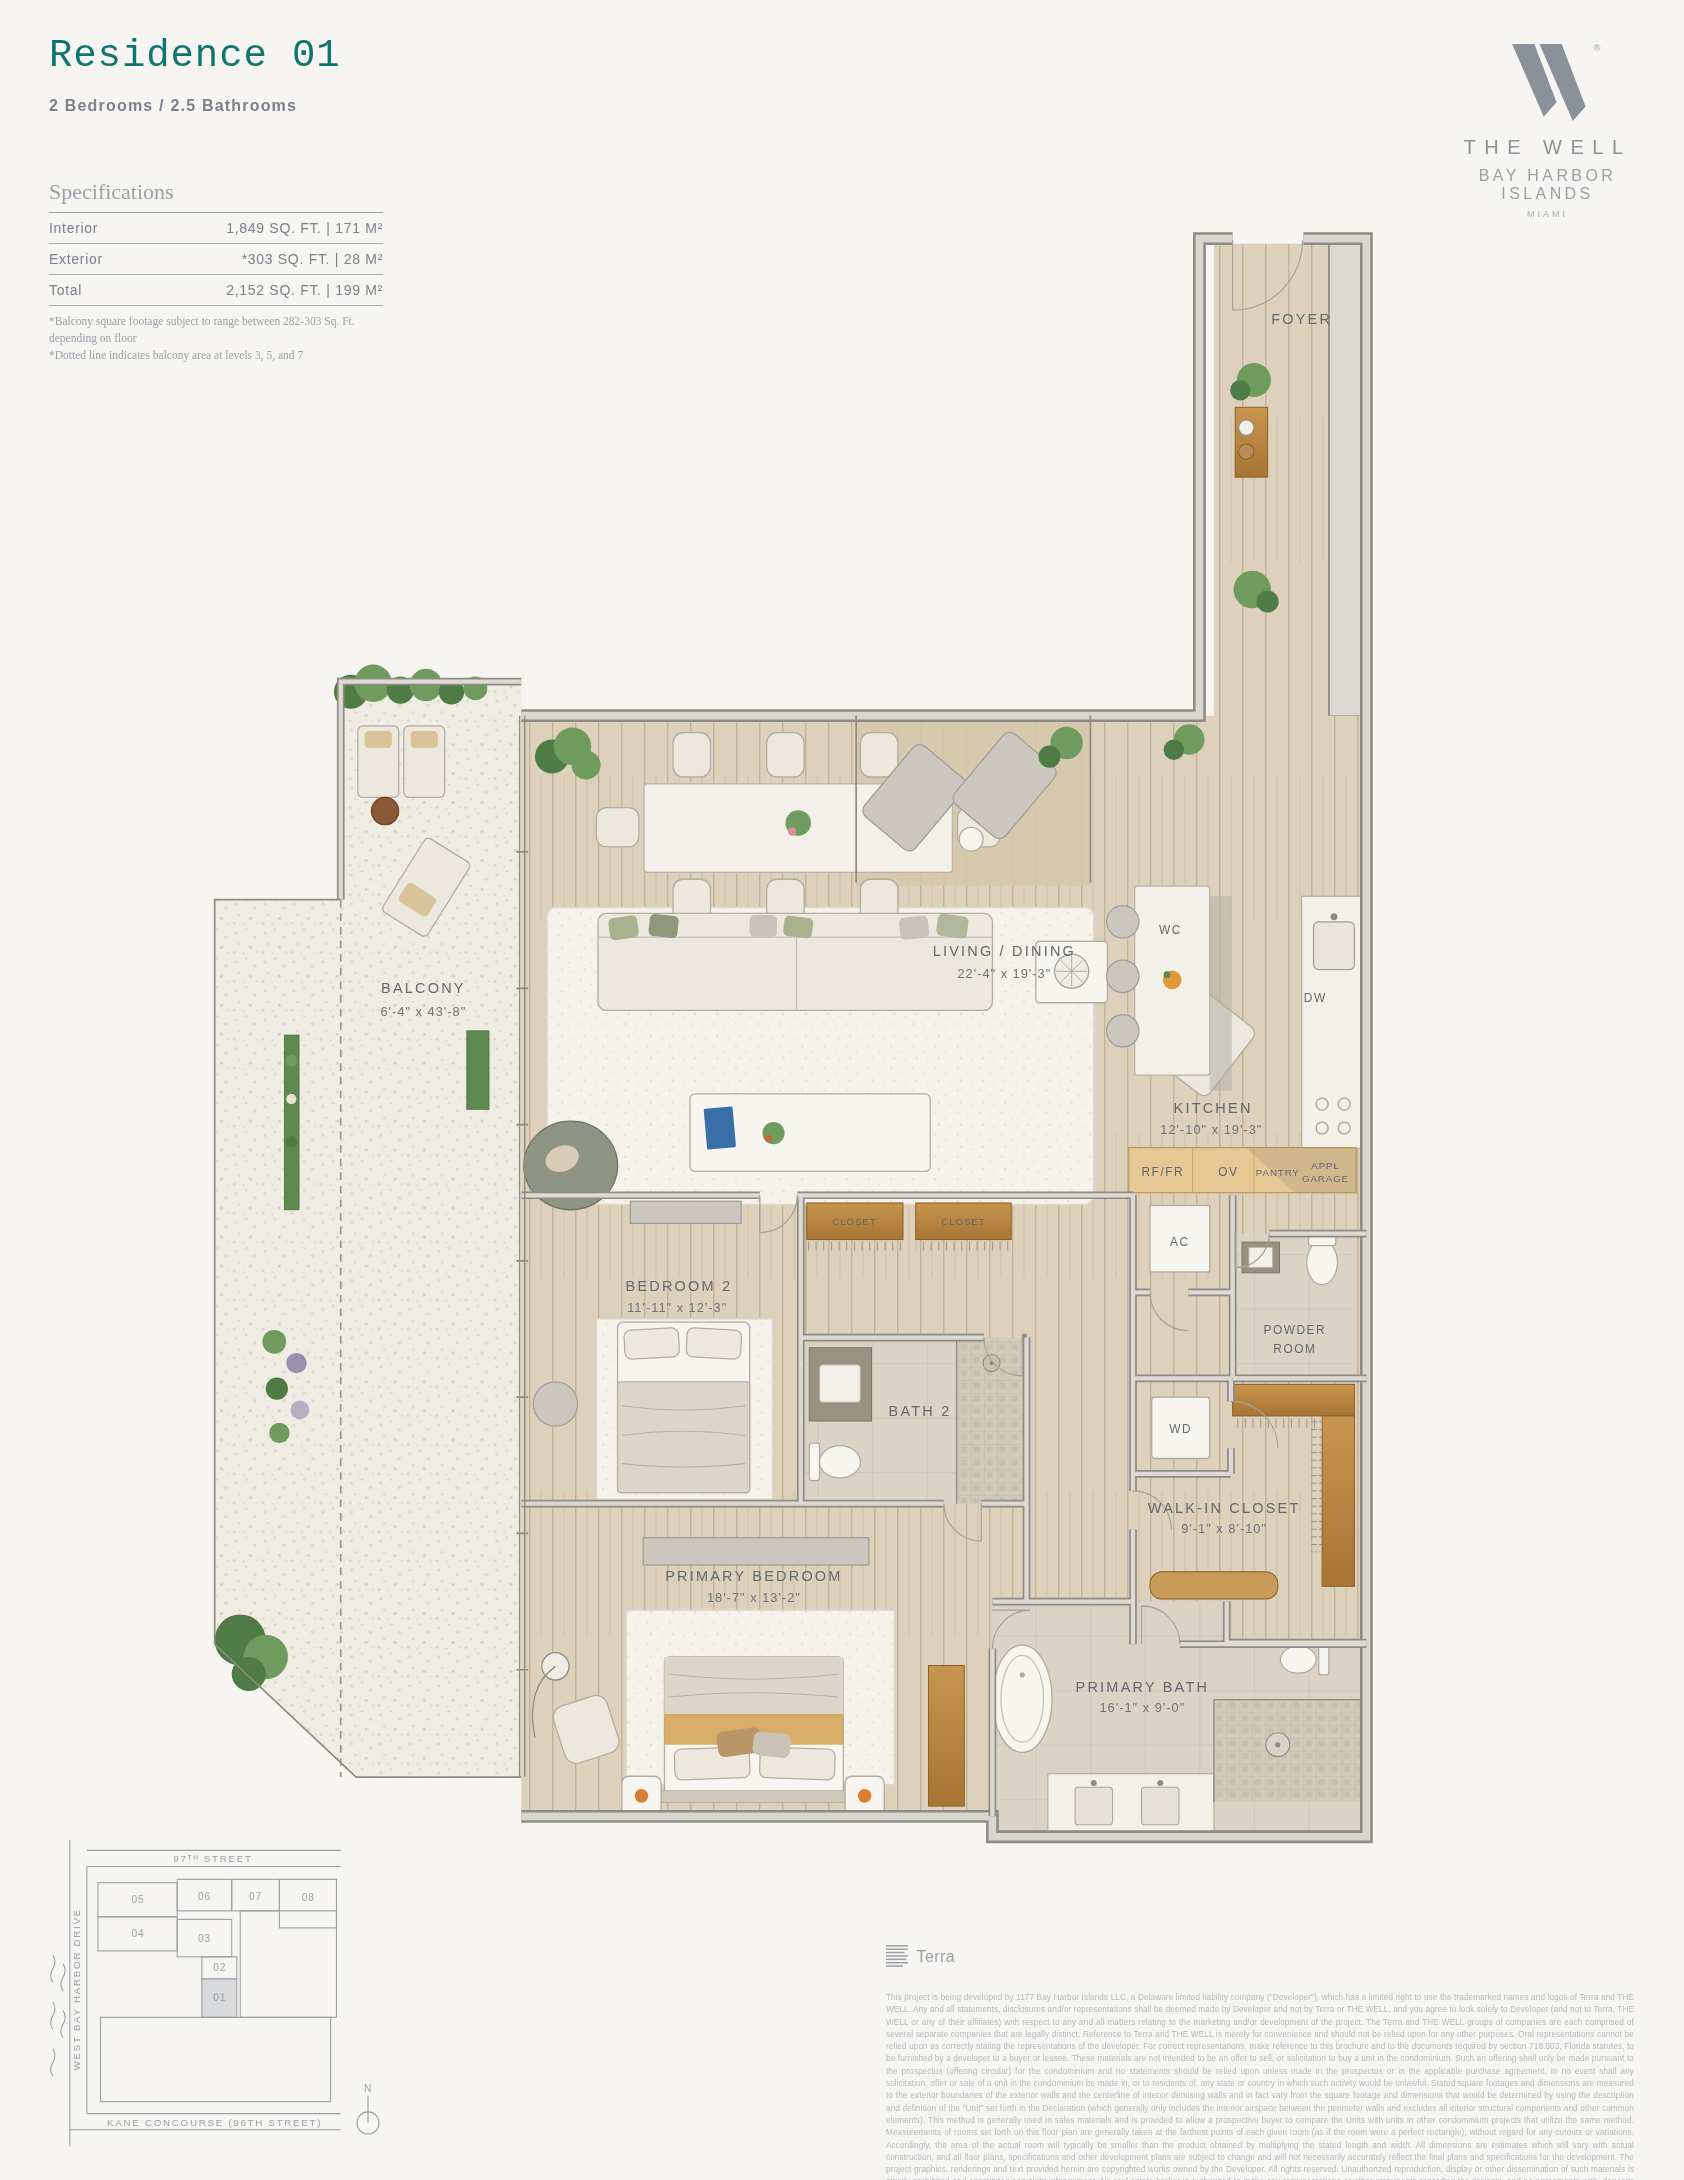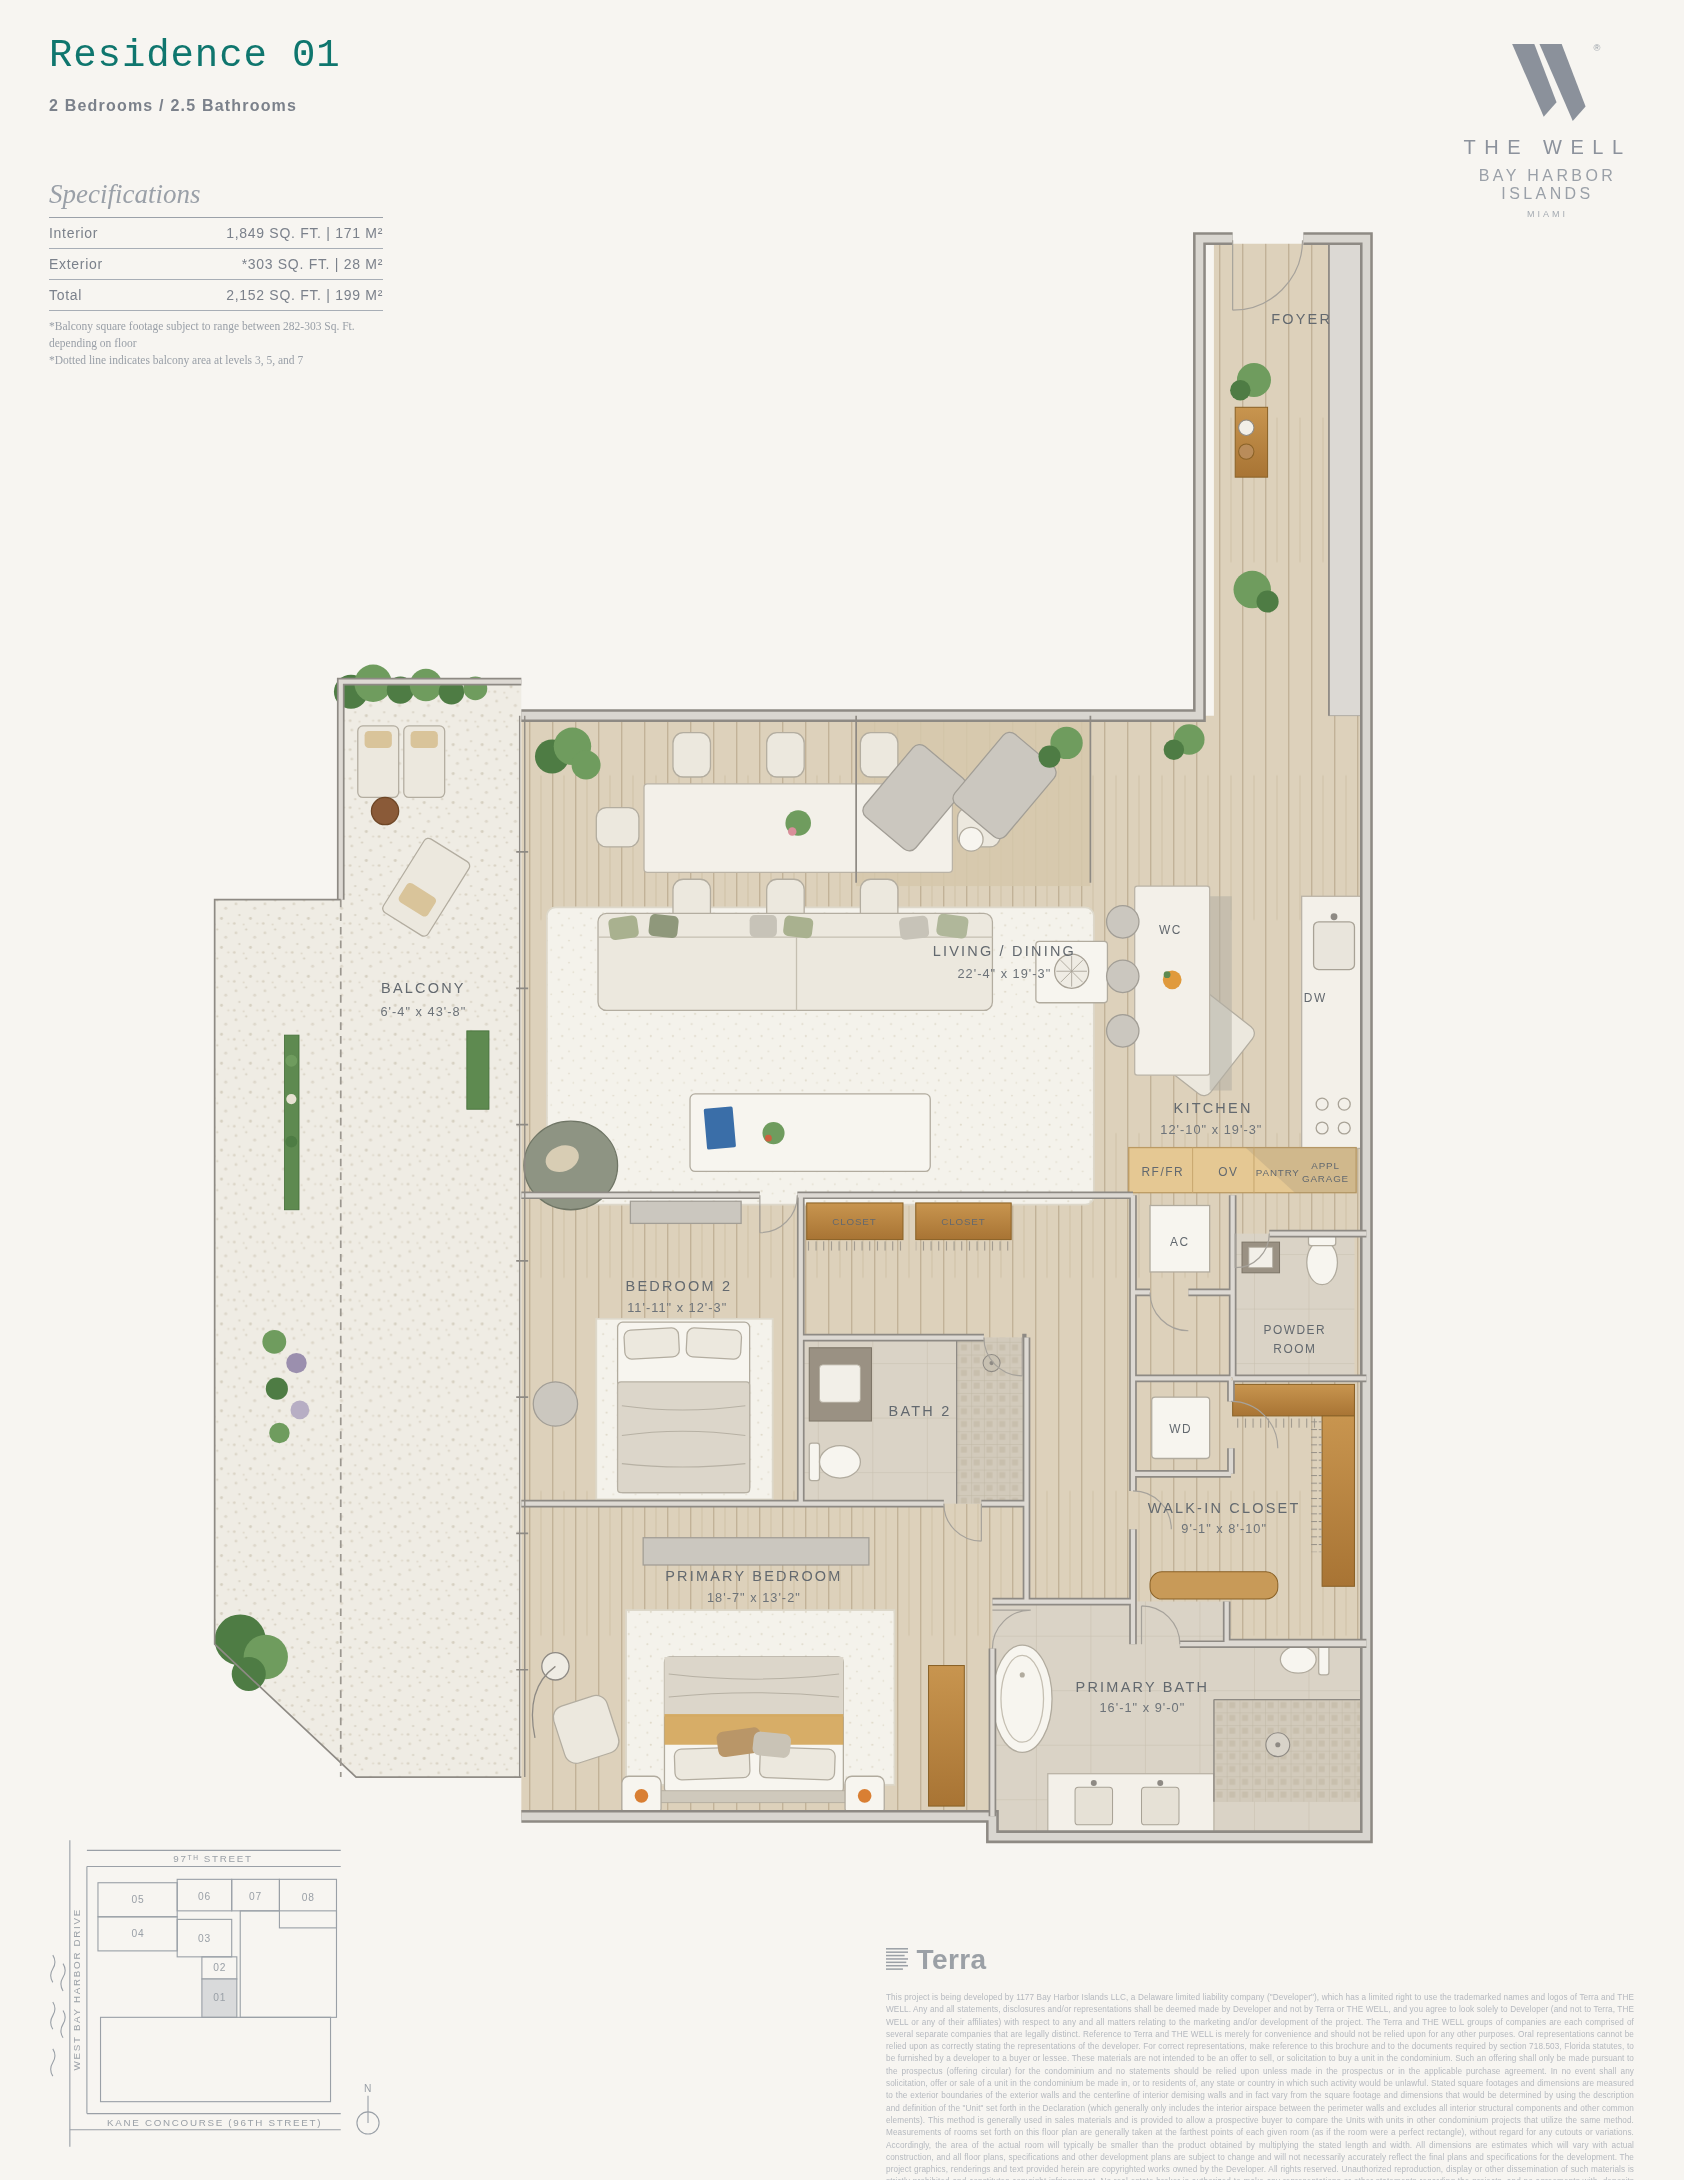--- a/index.html
+++ b/index.html
@@ -7,35 +7,35 @@
     width:1685px;height:2181px;position:relative;
     background:#f7f5f1;
     font-family:"Liberation Sans",sans-serif;
     overflow:hidden;
   }
   
   .hdr{position:absolute;left:49px;top:34px;width:426px;}
   .title{font-family:Liberation Mono, monospace;font-size:39px;font-weight:400;color:#0f766e;letter-spacing:0.9px;}
   .subtitle{margin-top:19px;font-size:16px;font-weight:700;color:#7b818b;letter-spacing:1.2px;}
   .specs{position:absolute;left:49px;top:179px;width:334px;}
-  .specs-h{font-family:"Liberation Serif",serif;font-style:italic;font-size:27px;color:#9aa0a8;}
+  .specs-h{font-family:"Liberation Serif",serif;font-size:22px;color:#9aa0a8;}
   .spec-table{margin-top:6.8px;border-top:1.7px solid #9ba1a9;}
   .spec-row{display:flex;justify-content:space-between;align-items:center;height:30px;border-bottom:1.3px solid #a8aeb6;font-size:14px;color:#7b818b;letter-spacing:0.7px;}
   .spec-row .v{text-align:right;}
   .fnotes{margin-top:7.7px;font-family:"Liberation Serif",serif;font-size:11.5px;line-height:1.45;color:#9aa0a8;}
   
   .brand{position:absolute;left:1458px;top:44px;width:179px;text-align:center;color:#8c929c;}
   .brand .wmark{position:relative;display:inline-block;}
   .brand .reg{position:absolute;right:-12px;top:-1.7px;font-size:9.4px;color:#9aa0a8;}
   .brand-name{margin-top:12px;font-size:20px;letter-spacing:8.5px;color:#8c929c;font-weight:400;}
   .brand-loc{margin-top:7.7px;font-size:16px;letter-spacing:3.4px;color:#9aa0a8;}
   .brand-city{margin-top:6.8px;font-size:9px;letter-spacing:3px;color:#a5abb2;text-align:center;}
   
   .terra{position:absolute;left:886px;top:1944px;display:flex;align-items:center;color:#9ba0a6;}
-  .terra-name{font-size:28px;font-weight:700;margin-left:8.5px;letter-spacing:0.4px;text-align:right;}
+  .terra-name{font-size:16px;font-weight:400;margin-left:8.5px;letter-spacing:0.4px;text-align:right;}
   .disc{position:absolute;left:886px;top:1992px;width:748px;font-size:8.2px;line-height:1.5;color:#b5b9bf;text-align:justify;letter-spacing:0.1px;}
   
   svg text{font-family:"Liberation Sans",sans-serif;}
   .rl{fill:#63696f;font-size:17px;letter-spacing:2.6px;text-anchor:middle;}
   .rd{fill:#6d7379;font-size:15px;letter-spacing:1.2px;text-anchor:middle;}
   .rs{fill:#63696f;font-size:14px;letter-spacing:1.8px;text-anchor:middle;}
   .rxs{fill:#63696f;font-size:11.5px;letter-spacing:1px;text-anchor:middle;}
   .km{fill:#9aa0a7;font-size:11.5px;letter-spacing:2px;text-anchor:middle;}
   .kmu{fill:#9aa0a7;font-size:12px;letter-spacing:1px;text-anchor:middle;}
   .wO{stroke:#8e8a84;stroke-width:15px;fill:none;}

